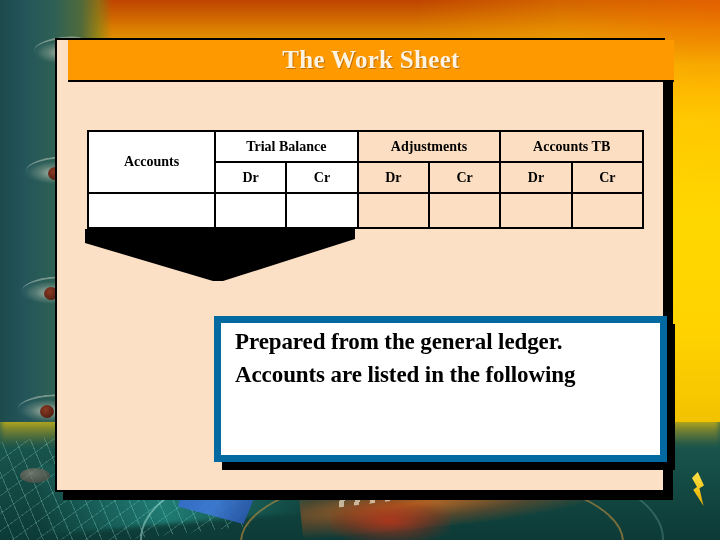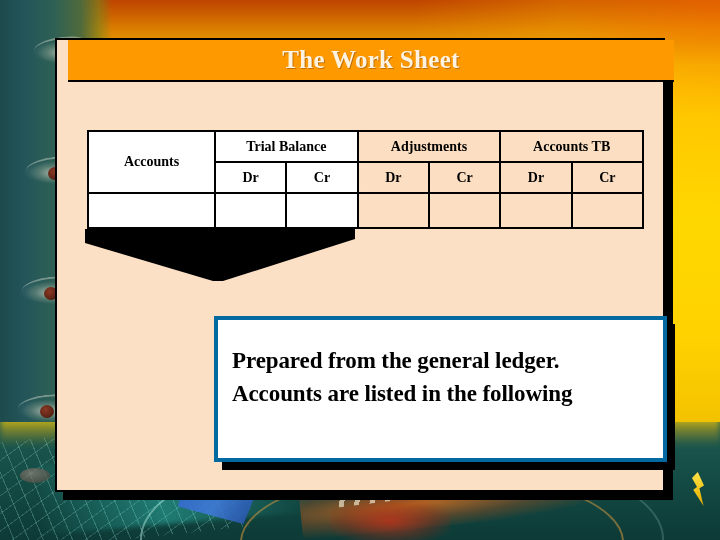--- a/index.html
+++ b/index.html
@@ -236,23 +236,23 @@
     position: absolute;
     left: 165px; top: 284px;   
     width: 453px; height: 146px;
     background: #000;
   }
   .callout {
     position: absolute;
     left: 157px; top: 276px;   
     width: 453px; height: 146px;
     background: #ffffff;
-    border: 4px solid #0369a1;
+    border: 7px solid #0369a1;
     box-sizing: border-box;
-    padding: 24px 10px 0 14px;
+    padding: 2px 10px 0 14px;
   }
   .callout p {
     margin: 0;
     font-family: "Liberation Serif", "DejaVu Serif", serif;
     font-weight: bold;
     font-size: 23px;
     line-height: 33px;
     color: #000;
     white-space: nowrap;
     letter-spacing: -0.1px;

